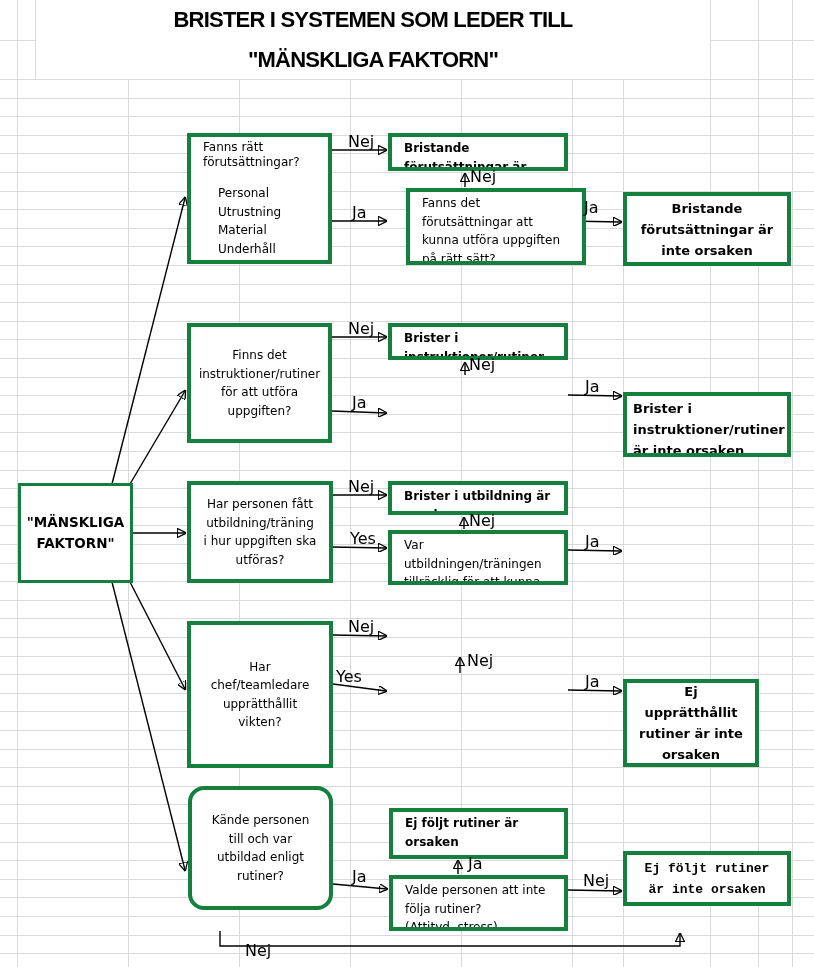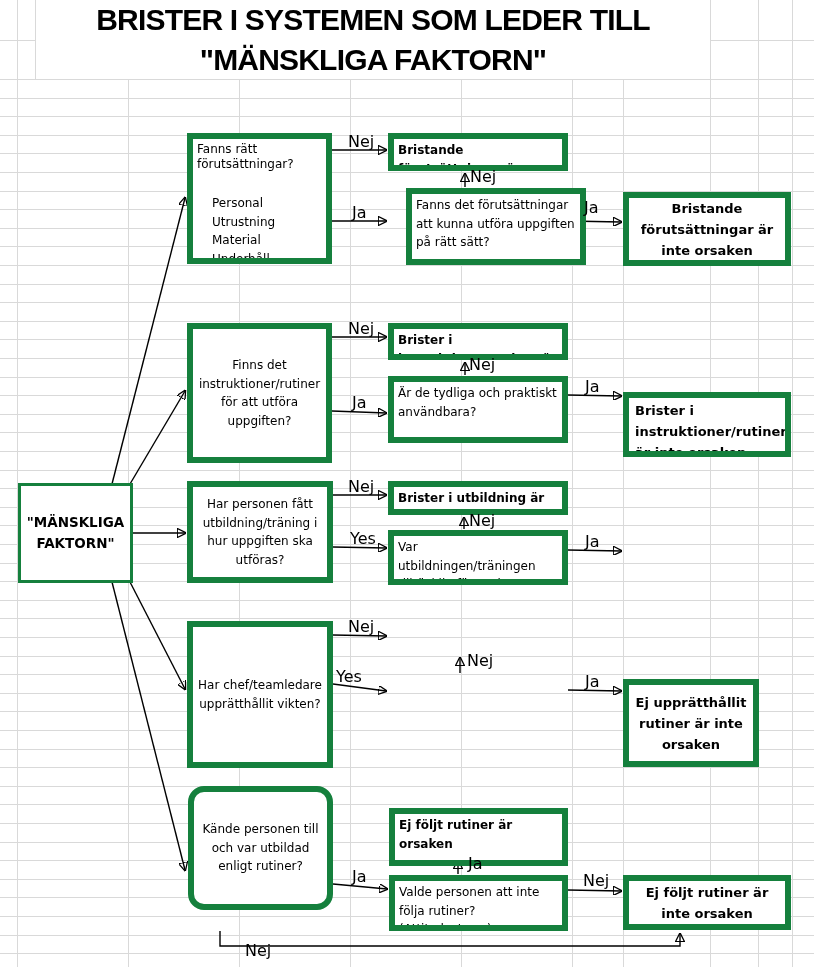--- a/index.html
+++ b/index.html
@@ -17,33 +17,33 @@
   .hline40{position:absolute;left:0;right:0;top:40px;height:1px;background:var(--color-grid,#d9d9d9);}
   .hgrid{
     position:absolute;left:0;right:0;top:79px;bottom:0;
     background:repeating-linear-gradient(to bottom,
       var(--color-grid,#d9d9d9) 0px, var(--color-grid,#d9d9d9) 1px,
       transparent 1px, transparent 18.6px);
   }
   
   .title-bg{position:absolute;left:36px;top:0;width:674px;height:79px;background:#fff;text-align:center;}
   .title-line{
-    font-family:"Liberation Sans",sans-serif;font-weight:bold;font-size:30px;
+    font-family:"Liberation Sans",sans-serif;font-weight:bold;font-size:22px;
     letter-spacing:-0.8px;line-height:40px;white-space:nowrap;
   }
   
   .box{
-    position:absolute;background:#fff;border:6px solid #15803d;box-sizing:border-box;
-    font-size:12px;line-height:18.5px;padding:2px 4px;overflow:hidden;
+    position:absolute;background:#fff;border:4px solid #15803d;box-sizing:border-box;
+    font-size:12px;line-height:18.5px;padding:2px 12px;overflow:hidden;
   }
   .bold{font-weight:bold;}
   .center{display:flex;align-items:center;justify-content:center;text-align:center;}
   .root-box{border-width:3px;font-size:13.5px;line-height:21px;}
   .result{font-size:13px;line-height:21px;}
-  .q-items{margin-top:22px;}
+  .q-items{margin-top:14px;}
   .q-item{padding-left:15px;}
   .sub-item{padding-left:13px;}
   
   .lbl{position:absolute;font-size:16px;line-height:14px;white-space:nowrap;}
   
   svg.wires{position:absolute;left:0;top:0;pointer-events:none;}
   svg.wires line, svg.wires path{stroke:#000;stroke-width:1.4;fill:none;}
 </style>
 </head>
 <body>
@@ -125,49 +125,48 @@
     </div>
   </div>
   <div class="lbl" style="left:348px;top:135px;">Nej</div>
   <div class="box bold" style="left:388px;top:133px;width:180px;height:38px;">Bristande förutsättningar är orsaken</div>
   <div class="lbl" style="left:470px;top:170px;">Nej</div>
   <div class="lbl" style="left:352px;top:206px;">Ja</div>
   <div class="box" style="left:388px;top:188px;width:180px;height:77px;margin-left:18px;">Fanns det förutsättningar att kunna utföra uppgiften på rätt sätt?</div>
   <div class="lbl" style="left:584px;top:201px;">Ja</div>
   <div class="box bold center result" style="left:623px;top:192px;width:168px;height:74px;">Bristande förutsättningar är inte orsaken</div>
 
-  <div class="box center" style="left:187px;top:323px;width:145px;height:140px;">Finns det instruktioner/rutiner för att utföra uppgiften?</div>
+  <div class="box center" style="left:187px;top:323px;width:145px;height:120px;">Finns det instruktioner/rutiner för att utföra uppgiften?</div>
   <div class="lbl" style="left:348px;top:322px;">Nej</div>
   <div class="box bold" style="left:388px;top:323px;width:180px;height:37px;">Brister i instruktioner/rutiner är orsaken</div>
   <div class="lbl" style="left:469px;top:358px;">Nej</div>
   <div class="lbl" style="left:352px;top:396px;">Ja</div>
-  <div class="box" style="left:388px;top:376px;width:180px;height:67px;">Är de tydliga och praktiskt användbara?</div>
   <div class="lbl" style="left:585px;top:380px;">Ja</div>
   <div class="box bold result" style="left:623px;top:392px;width:168px;height:65px;padding-left:6px;">Brister i instruktioner/rutiner är inte orsaken</div>
 
   <div class="box center" style="left:187px;top:481px;width:146px;height:102px;">Har personen fått utbildning/träning i hur uppgiften ska utföras?</div>
   <div class="lbl" style="left:348px;top:480px;">Nej</div>
   <div class="box bold" style="left:388px;top:481px;width:180px;height:34px;">Brister i utbildning är orsaken</div>
   <div class="lbl" style="left:469px;top:514px;">Nej</div>
   <div class="lbl" style="left:350px;top:532px;">Yes</div>
   <div class="box" style="left:388px;top:530px;width:180px;height:55px;">Var utbildningen/träningen tillräcklig för att kunna utföra uppgiften på rätt sätt?</div>
   <div class="lbl" style="left:585px;top:535px;">Ja</div>
 
   <div class="box center" style="left:187px;top:621px;width:146px;height:147px;">Har chef/teamledare upprätthållit vikten?</div>
   <div class="lbl" style="left:348px;top:620px;">Nej</div>
   <div class="lbl" style="left:467px;top:654px;">Nej</div>
   <div class="lbl" style="left:336px;top:670px;">Yes</div>
   <div class="lbl" style="left:585px;top:675px;">Ja</div>
   <div class="box bold center result" style="left:623px;top:679px;width:136px;height:88px;">Ej upprätthållit rutiner är inte orsaken</div>
 
   <div class="box center" style="left:188px;top:786px;width:145px;height:124px;border-radius:16px;">Kände personen till och var utbildad enligt rutiner?</div>
-  <div class="box bold" style="left:389px;top:808px;width:179px;height:58px;">Ej följt rutiner är orsaken</div>
+  <div class="box bold" style="left:389px;top:808px;width:179px;height:51px;">Ej följt rutiner är orsaken</div>
   <div class="lbl" style="left:468px;top:857px;">Ja</div>
   <div class="lbl" style="left:352px;top:870px;">Ja</div>
   <div class="box" style="left:389px;top:875px;width:179px;height:56px;">
     <div>Valde personen att inte följa rutiner?</div>
     <div>(Attityd, stress)</div>
   </div>
   <div class="lbl" style="left:583px;top:874px;">Nej</div>
-  <div class="box bold center result" style="left:623px;top:875px;width:168px;height:55px;">Ej följt rutiner är inte orsaken</div>
+  <div class="box bold center result" style="left:623px;top:851px;width:168px;height:55px;font-family:Liberation Mono, monospace;">Ej följt rutiner är inte orsaken</div>
   <div class="lbl" style="left:245px;top:944px;">Nej</div>
 
 </div>
 
 </body></html>

